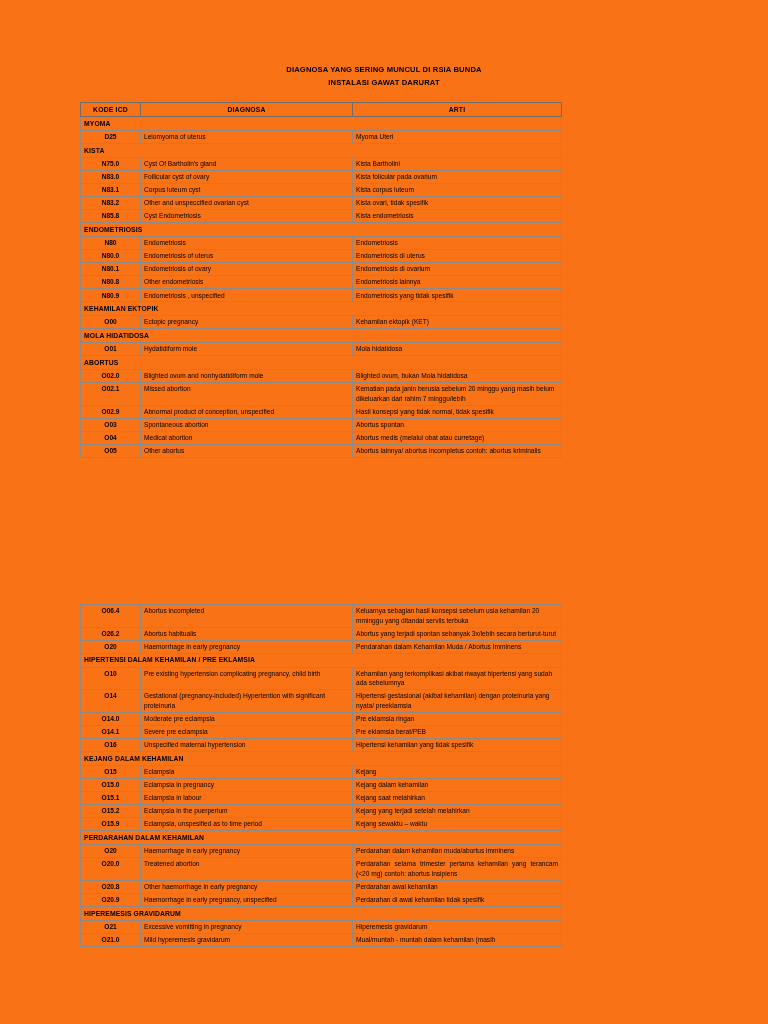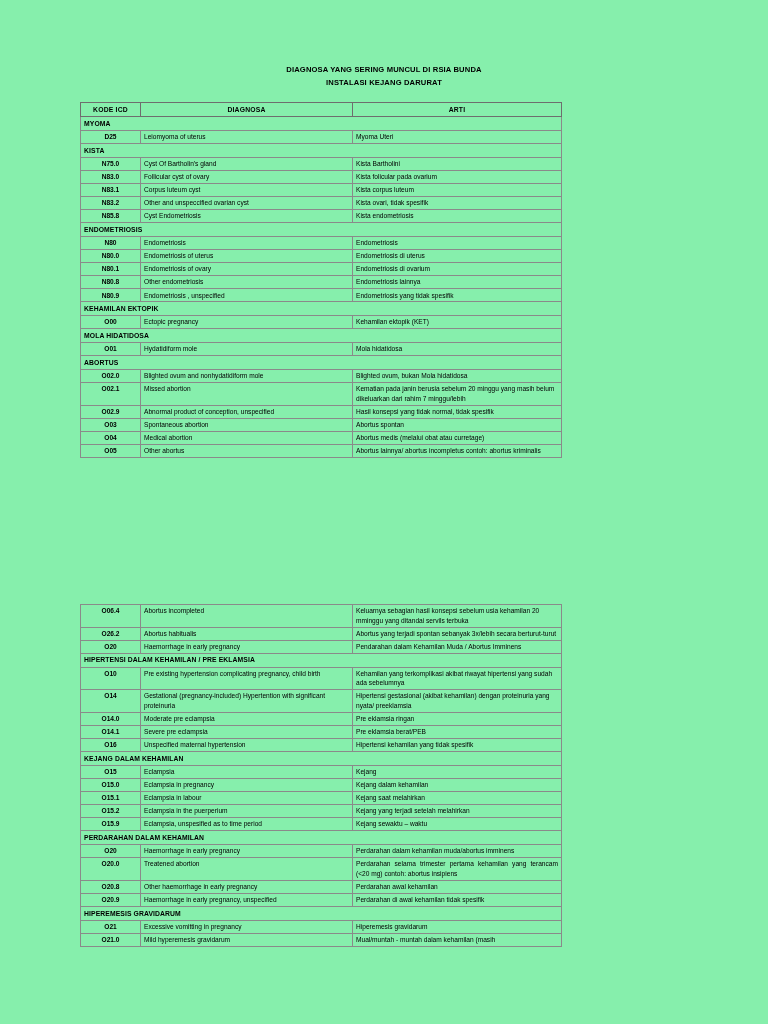--- a/index.html
+++ b/index.html
@@ -13,21 +13,21 @@
     overflow: hidden;
     font-family: "Liberation Sans", sans-serif;
     color: #000000;
     -webkit-font-smoothing: antialiased;
   }
 
   .page {
     position: relative;
     width: 768px;
     height: 1024px;
-    background: #86efac;
+    background: #f97316;
   }
 
   
   .doc-title-block {
     position: absolute;
     left: 0;
     top: 63px;
     width: 768px;
     text-align: center;
   }
@@ -96,21 +96,21 @@
     text-align-last: left;
   }
 </style>
 </head>
 <body>
 
 <div class="page">
 
   <div class="doc-title-block">
     <div class="doc-title">DIAGNOSA YANG SERING MUNCUL DI RSIA BUNDA</div>
-    <div class="doc-title">INSTALASI KEJANG DARURAT</div>
+    <div class="doc-title">INSTALASI GAWAT DARURAT</div>
   </div>
 
   <div class="table-block" id="table-block-1">
     <table class="icd">
       <colgroup>
         <col class="c-code">
           <col class="c-diag">
           <col class="c-arti">
       </colgroup>
       <thead>

